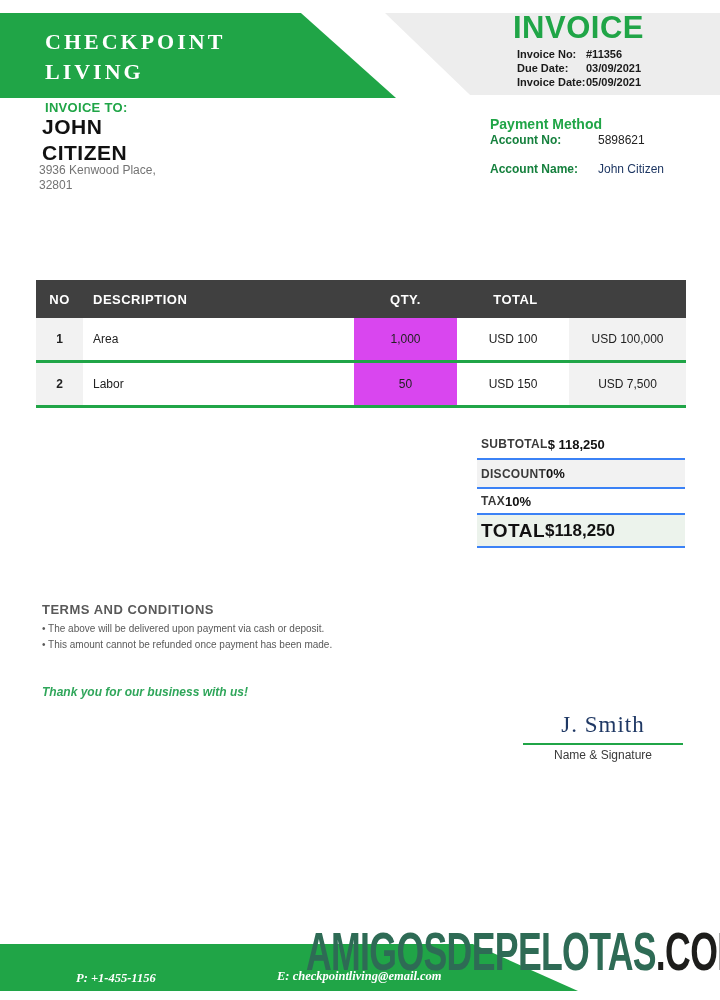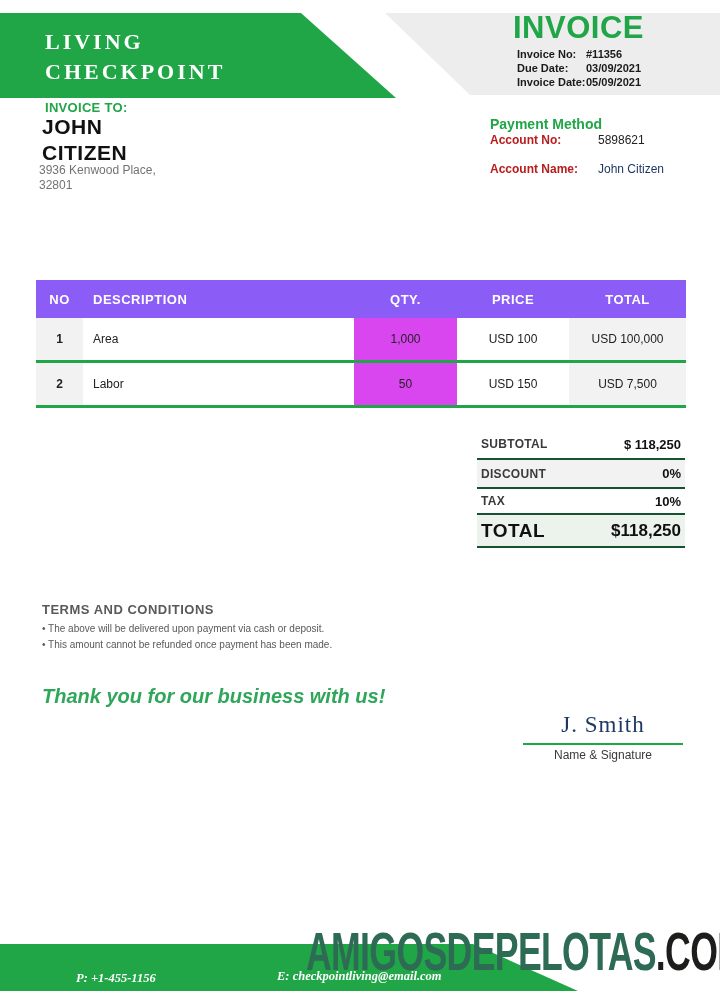--- a/index.html
+++ b/index.html
@@ -34,55 +34,55 @@
   .meta-row { display:flex; height:14px; align-items:center; }
   .meta-label { width:69px; font-weight:bold; color:#1a1a1a; }
   .meta-value { font-weight:bold; color:#1a1a1a; }
   
   .billto-heading { position:absolute; left:45px; top:100px; font-size:13px; font-weight:bold; color:#20A547; letter-spacing:0.3px; }
   .customer-name { position:absolute; left:42px; top:114px; font-size:21px; font-weight:bold; color:#111; line-height:26px; letter-spacing:0.5px; }
   .customer-address { position:absolute; left:39px; top:163px; font-size:12px; color:#737373; line-height:15px; }
   
   .payment-heading { position:absolute; left:490px; top:116px; font-size:14px; font-weight:bold; color:#20A547; }
   .pay-row { position:absolute; left:490px; font-size:12px; display:flex; }
-  .pay-row .lab { font-weight:bold; color:#b91c1c; width:108px; }
+  .pay-row .lab { font-weight:bold; color:#15803d; width:108px; }
   .pay-row.r1 { top:133px; }
   .pay-row.r2 { top:162px; }
   .navy { color:#1F3864; }
   
   .items { position:absolute; left:36px; top:280px; width:650px; }
   .trow, .thead { display:flex; width:650px; }
-  .thead { height:38px; background:#8b5cf6; color:#fff; font-size:13px; font-weight:bold; letter-spacing:0.5px; }
+  .thead { height:38px; background:#404040; color:#fff; font-size:13px; font-weight:bold; letter-spacing:0.5px; }
   .trow { height:45px; border-bottom:3px solid #20A547; font-size:12px; color:#222; }
   .cell { display:flex; align-items:center; justify-content:center; }
   .c-no    { width:47px; }
   .c-desc  { width:271px; justify-content:flex-start; padding-left:10px; }
   .c-qty   { width:103px; }
   .c-price { width:112px; }
   .c-total { width:117px; }
   .trow .c-no    { background:#F2F2F2; font-weight:bold; }
   .trow .c-qty   { background:#d946ef; }
   .trow .c-total { background:#F2F2F2; }
   
   .summary { position:absolute; left:477px; top:430px; width:208px; }
-  .sum-row { display:flex; align-items:center; justify-content:space-between; border-bottom:2px solid #14532d; padding:0 4px; }
+  .sum-row { display:flex; align-items:center; border-bottom:2px solid #3b82f6; padding:0 4px; }
   .sum-row .s-lab { font-size:12px; font-weight:bold; color:#3a3a3a; letter-spacing:0.3px; }
   .sum-row .s-val { font-size:13px; font-weight:bold; color:#111; }
   .sum-sub { height:30px; }
   .sum-disc { height:29px; background:#F2F2F2; }
   .sum-tax { height:26px; }
   .sum-total { height:33px; background:#ECF3EC; }
   .sum-total .s-lab { font-size:19px; color:#111; letter-spacing:0.5px; }
   .sum-total .s-val { font-size:17px; }
   
   .terms { position:absolute; left:42px; top:602px; width:420px; color:#595959; }
   .terms-heading { font-size:13px; font-weight:bold; letter-spacing:0.5px; margin-bottom:4px; }
   .terms-item { font-size:10px; line-height:16px; }
   .terms-item::before { content:"\2022  "; }
-  .thankyou { position:absolute; left:42px; top:685px; font-size:20px; font-style:italic; font-weight:bold; color:#2FA65A; }
+  .thankyou { position:absolute; left:42px; top:685px; font-size:12px; font-style:italic; font-weight:bold; color:#2FA65A; }
   
   .signature { position:absolute; left:523px; top:712px; width:160px; text-align:center; }
   .sig-name { font-family:"Liberation Serif", serif; font-size:23px; color:#1F3864; letter-spacing:1px; }
   .sig-line { height:2px; background:#20A547; margin-top:5px; }
   .sig-caption { font-size:12px; color:#3a3a3a; margin-top:3px; }
   
   .footer-bar {
     position:absolute; left:0; top:944px; width:578px; height:47px;
     background:#20A547;
     clip-path:polygon(0 0, 81.8% 0, 100% 100%, 0 100%);
@@ -104,22 +104,22 @@
 </style>
 </head>
 <body>
 
 <div id="page">
 
   <div class="banner-green"></div>
   <div class="band-gray"></div>
 
   <div class="logo">
+    <div>CHECKPOINT</div>
     <div>LIVING</div>
-    <div>CHECKPOINT</div>
   </div>
 
   <div class="invoice-title">INVOICE</div>
 
   <div class="meta">
     <div class="meta-row">
       <span class="meta-label">Invoice No:</span>
       <span class="meta-value">#11356</span>
     </div>
     <div class="meta-row">
@@ -150,21 +150,20 @@
   <div class="pay-row r2">
     <span class="lab">Account Name:</span>
     <span class="navy">John Citizen</span>
   </div>
 
   <div class="items">
     <div class="thead">
       <div class="cell c-no">NO</div>
       <div class="cell c-desc">DESCRIPTION</div>
       <div class="cell c-qty">QTY.</div>
-      <div class="cell c-price">PRICE</div>
       <div class="cell c-total">TOTAL</div>
     </div>
     <div class="trow">
       <div class="cell c-no">1</div>
       <div class="cell c-desc">Area</div>
       <div class="cell c-qty">1,000</div>
       <div class="cell c-price">USD 100</div>
       <div class="cell c-total">USD 100,000</div>
     </div>
     <div class="trow">

